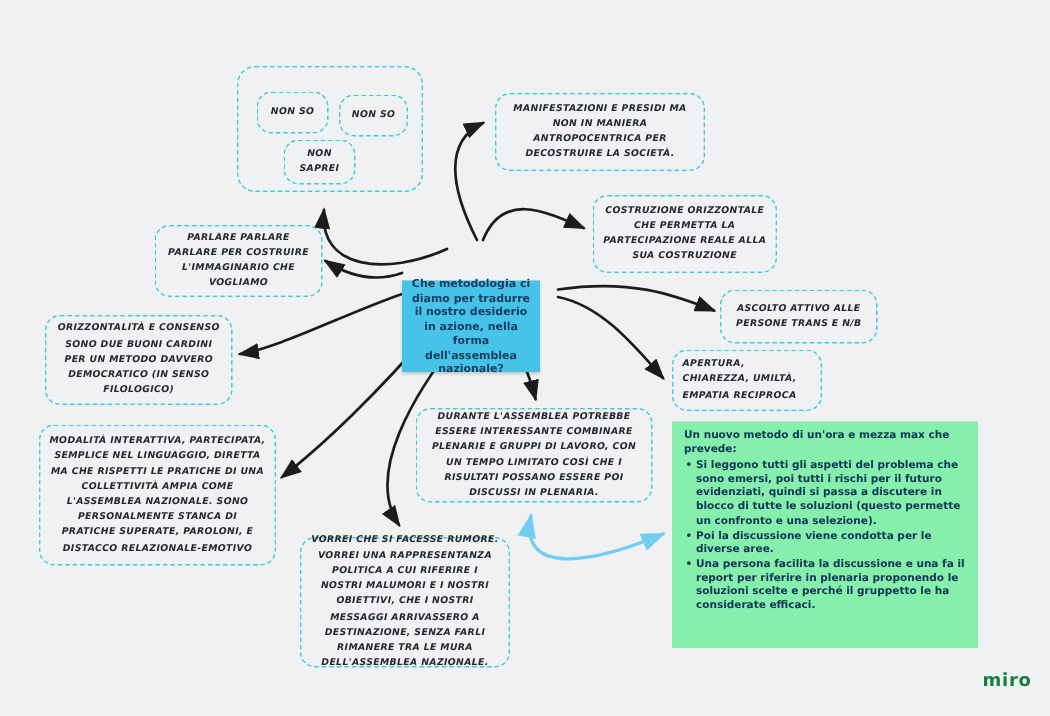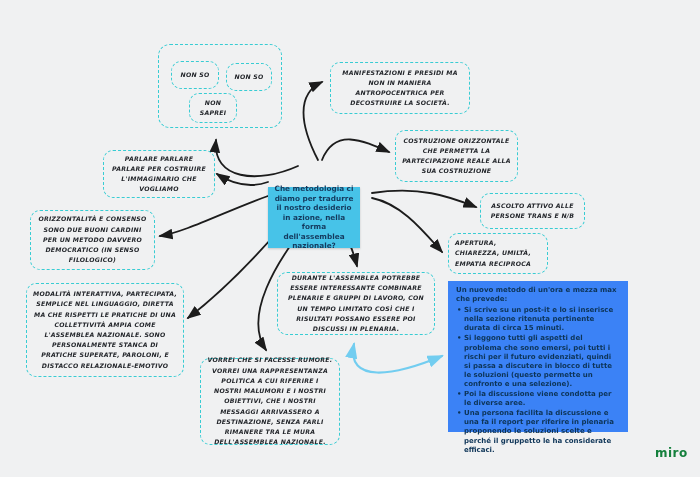--- a/index.html
+++ b/index.html
@@ -42,22 +42,22 @@
     padding:0 5px;
     font-weight:bold;
     font-size:7.3px;
     line-height:1.3;
     color:#143a5e;
     box-shadow:0 1px 2px rgba(0,0,0,.18);
     margin-top:26px;
   }
   .panel{
     position:absolute;
-    left:448px;top:281px;width:180px;height:151px;
-    background:#3b82f6;
+    left:448px;top:281px;width:204px;height:151px;
+    background:#86efac;
     box-sizing:border-box;
     padding:5px 8px 4px 8px;
     color:#0d3457;
     font-size:7px;
     line-height:1.3;
     font-weight:bold;
   }
   .panel-title{margin:0 0 2px 0;}
   .panel ul{list-style:none;margin:0;padding:0;}
   .panel li{position:relative;padding-left:8px;margin-bottom:1px;}
@@ -120,21 +120,20 @@
 
   <div class="node" style="left:200px;top:358px;width:140px;height:87px;">VORREI CHE SI FACESSE RUMORE. VORREI UNA RAPPRESENTANZA POLITICA A CUI RIFERIRE I NOSTRI MALUMORI E I NOSTRI OBIETTIVI, CHE I NOSTRI MESSAGGI ARRIVASSERO A DESTINAZIONE, SENZA FARLI RIMANERE TRA LE MURA DELL'ASSEMBLEA NAZIONALE.</div>
 
   <div class="node" style="left:277px;top:272px;width:158px;height:63px;">DURANTE L'ASSEMBLEA POTREBBE ESSERE INTERESSANTE COMBINARE PLENARIE E GRUPPI DI LAVORO, CON UN TEMPO LIMITATO COSÌ CHE I RISULTATI POSSANO ESSERE POI DISCUSSI IN PLENARIA.</div>
 
   <div class="sticky">Che metodologia ci diamo per tradurre il nostro desiderio in azione, nella forma dell'assemblea nazionale?</div>
 
   <div class="panel">
     <p class="panel-title">Un nuovo metodo di un'ora e mezza max che prevede:</p>
     <ul>
-      <li>Si scrive su un post-it e lo si inserisce nella sezione ritenuta pertinente durata di circa 15 minuti.</li>
       <li>Si leggono tutti gli aspetti del problema che sono emersi, poi tutti i rischi per il futuro evidenziati, quindi si passa a discutere in blocco di tutte le soluzioni (questo permette un confronto e una selezione).</li>
       <li>Poi la discussione viene condotta per le diverse aree.</li>
       <li>Una persona facilita la discussione e una fa il report per riferire in plenaria proponendo le soluzioni scelte e perché il gruppetto le ha considerate efficaci.</li>
     </ul>
   </div>
 
   <div class="watermark">miro</div>
 
 </div>
 

